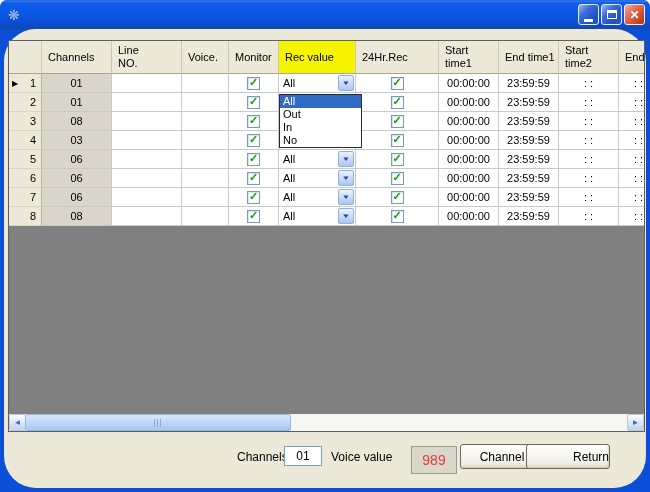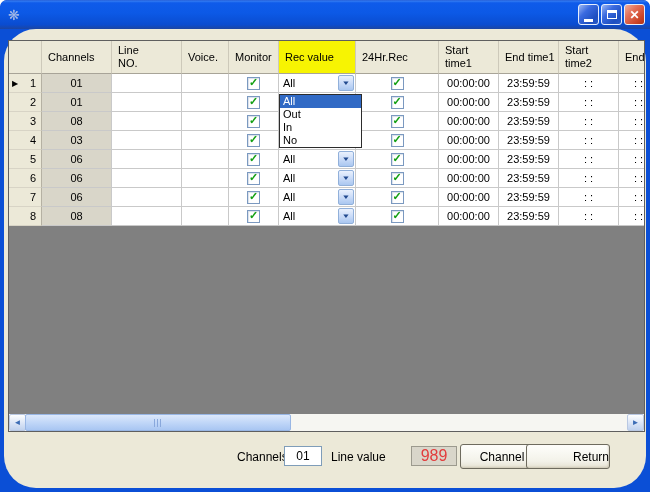--- a/index.html
+++ b/index.html
@@ -63,22 +63,22 @@
         background:linear-gradient(180deg,#dce8fb,#c1d7f8 50%,#a9c6f2);
         display:flex; align-items:center; justify-content:center; }
   .sb-grip { width:9px; height:8px; background:repeating-linear-gradient(90deg,#89a8dc 0,#89a8dc 1px,transparent 1px,transparent 3px); }
 
   
   .lbl { position:absolute; font-size:12px; color:#000; }
   .lbl-channels { left:233px; top:421px; }
   .lbl-voice { left:327px; top:421px; }
   .inp { position:absolute; left:280px; top:417px; width:38px; height:20px; border:1px solid #7f9db9;
         text-align:center; font-size:12px; font-family:"Liberation Sans", sans-serif; background:#fff; }
-  .vbox { position:absolute; left:407px; top:417px; width:46px; height:20px; background:#d9d6ca;
-        border:1px solid #9c9a8e; color:#e23c3c; font-size:16px; display:flex; align-items:center; justify-content:center; }
+  .vbox { position:absolute; left:407px; top:417px; width:46px; height:28px; background:#d9d6ca;
+        border:1px solid #9c9a8e; color:#e23c3c; font-size:14px; display:flex; align-items:center; justify-content:center; }
   .btn { position:absolute; top:415px; width:84px; height:25px; border:1px solid #6e6b5e; border-radius:3px;
         background:linear-gradient(180deg,#fefefb,#f3f2e9 70%,#e5e2d2); font-size:12px;
         font-family:"Liberation Sans", sans-serif; box-shadow:inset -1px -1px 2px rgba(160,150,120,.35); }
   .btn-channel { left:456px; } .btn-return { left:522px;text-align:right; }
 </style>
 </head>
 <body>
 
 <div class="window">
 
@@ -352,19 +352,19 @@
             <span class="sb-grip"></span>
           </div>
         <div class="sb-btn sb-right">
             <span>►</span>
           </div>
       </div>
     </div>
 
     <span class="lbl lbl-channels">Channels</span>
     <input class="inp" value="01" style="">
-    <span class="lbl lbl-voice">Line value</span>
+    <span class="lbl lbl-voice">Voice value</span>
     <div class="vbox">989</div>
     <button class="btn btn-channel">Channel</button>
     <button class="btn btn-return">Return</button>
 
   </div>
 </div>
 
 </body></html>

